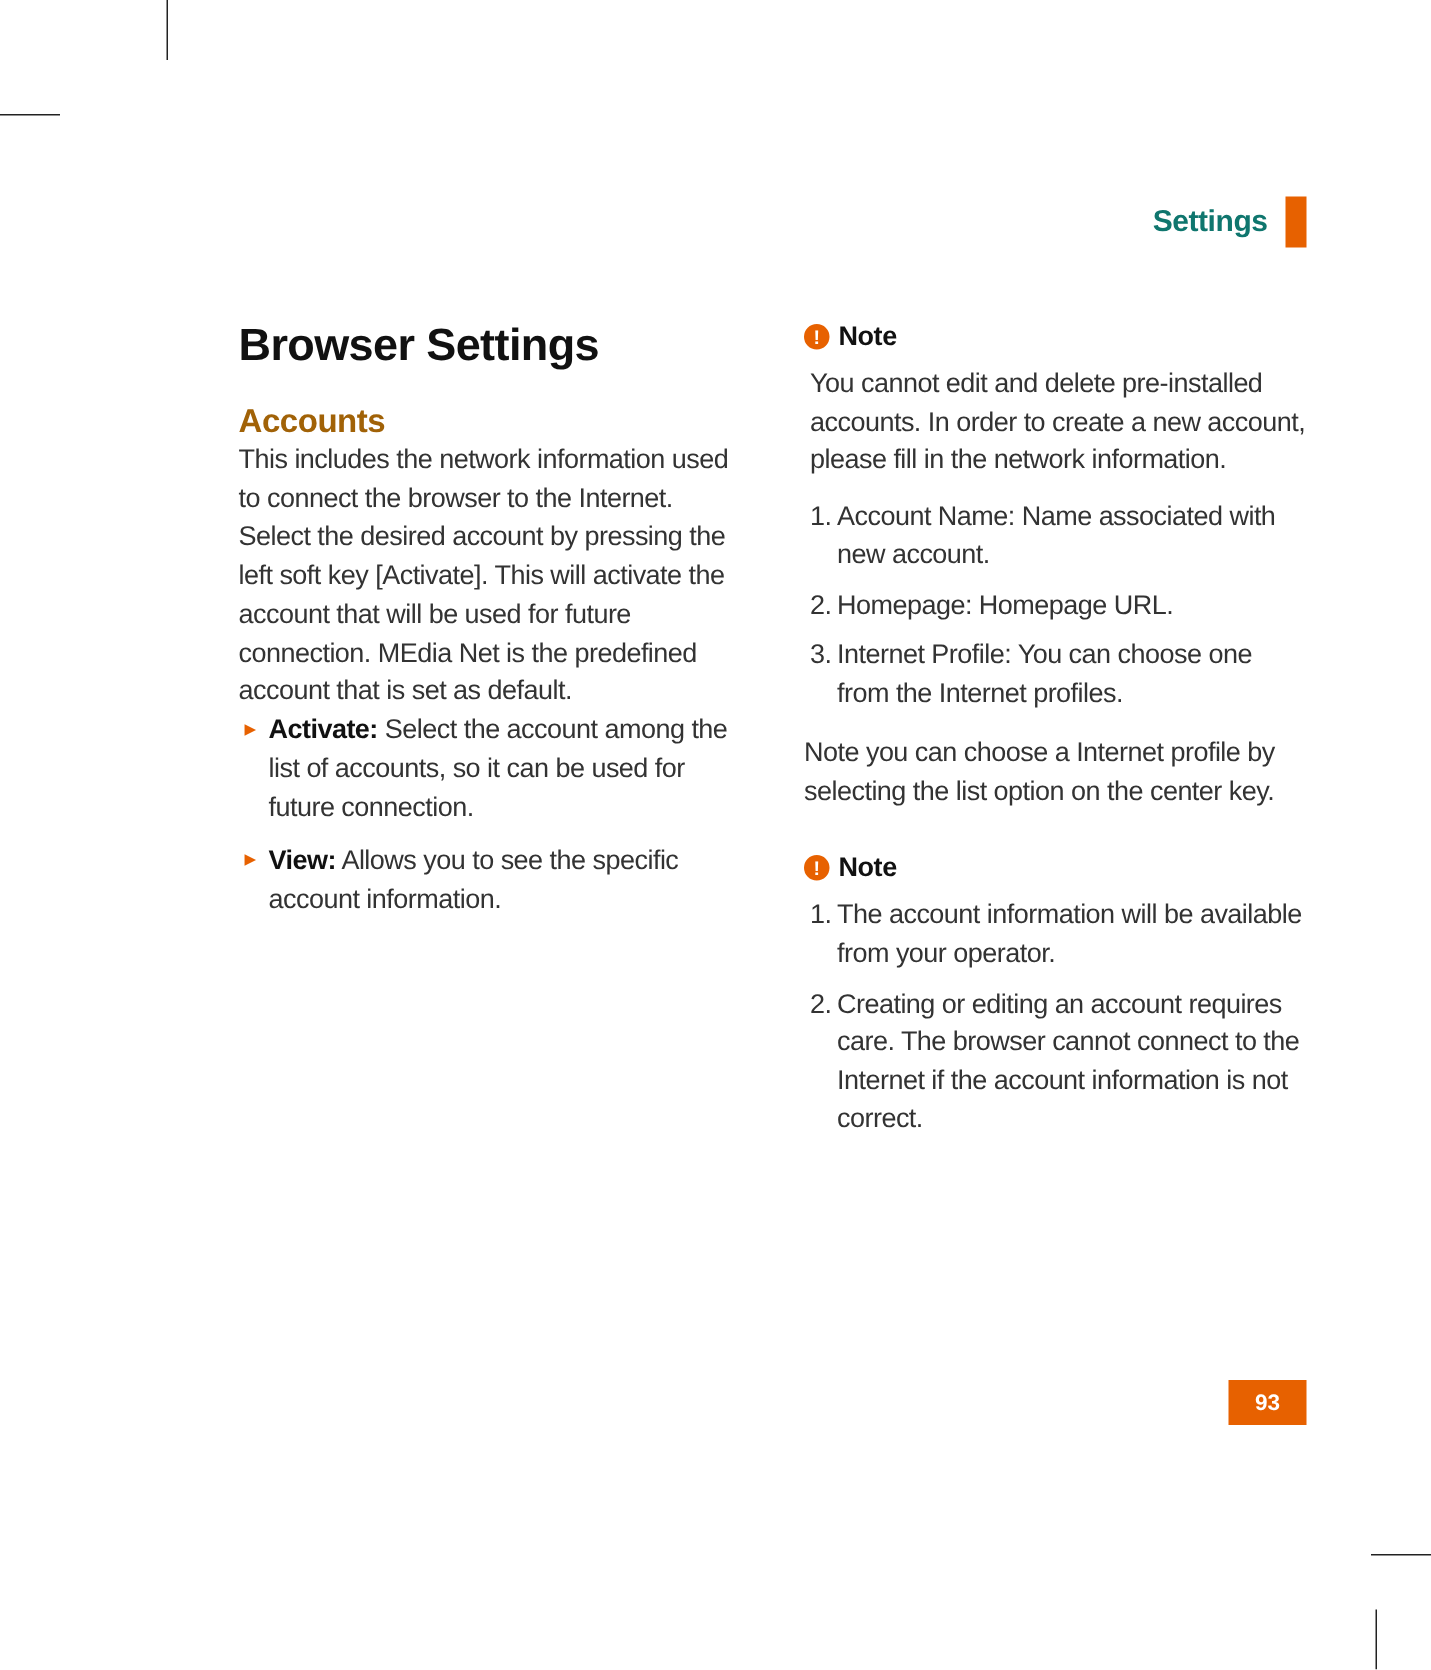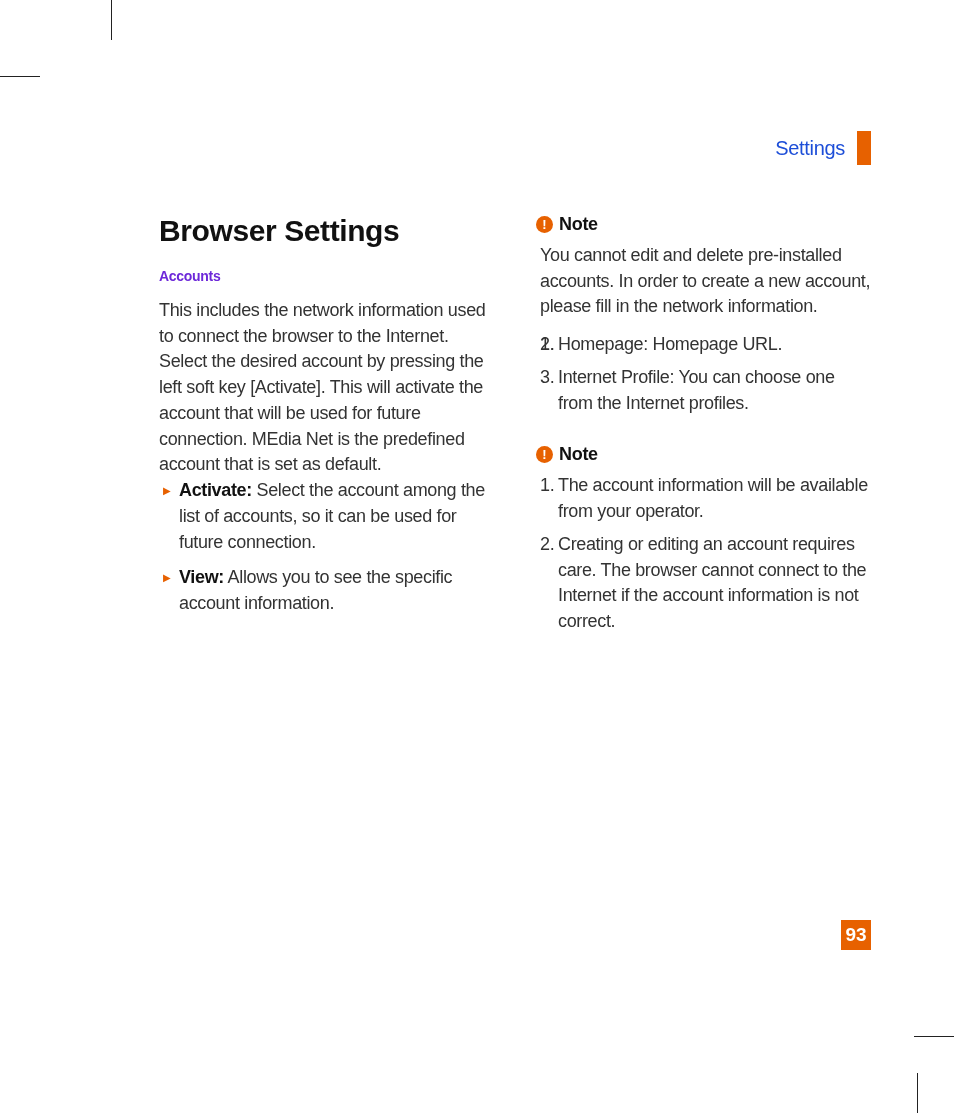--- a/index.html
+++ b/index.html
@@ -18,37 +18,37 @@
   .crop-br-h { position:absolute; right:0;  bottom:76px; width:40px; height:1px; background:#222; }
 
   .page {
     position:absolute;
     left:111px; top:76px;
     width:808px; height:960px;
   }
 
   
   .hdr { position:absolute; right:48px; top:55px; display:flex; align-items:center; gap:12px; }
-  .hdr-title { font-weight:400; font-size:20px; color:#1d4ed8; letter-spacing:-0.3px; }
+  .hdr-title { font-weight:700; font-size:20px; color:#0f766e; letter-spacing:-0.3px; }
   .hdr-bar { width:14px; height:34px; background:#e76100; }
 
   
   .pgno {
     position:absolute; right:48px; bottom:86px;
-    width:30px; height:30px; background:#e76100;
-    color:#fff; font-weight:700; font-size:19px;
+    width:52px; height:30px; background:#e76100;
+    color:#fff; font-weight:700; font-size:15px;
     display:flex; align-items:center; justify-content:center;
   }
 
   
   .cols { position:absolute; left:48px; top:138px; width:712px; display:flex; gap:42px; }
   .col { width:335px; }
 
   h1 { font-size:30px; font-weight:700; letter-spacing:-0.4px; margin-bottom:20px; color:#111; }
-  h2.sub { font-size:14px; font-weight:700; color:#6d28d9; margin-bottom:14px; letter-spacing:-0.3px; }
+  h2.sub { font-size:22px; font-weight:700; color:#a16207; letter-spacing:-0.3px; }
   p.body { font-size:18px; line-height:1.43; color:#333; font-weight:400; letter-spacing:-0.35px; }
   ul.bullets { list-style:none; }
   ul.bullets li { position:relative; padding-left:20px; font-size:18px; line-height:1.43; color:#333; margin-bottom:10px; letter-spacing:-0.35px; }
   ul.bullets li::before { content:"▶"; font-size:10px; color:#e76100; position:absolute; left:4px; top:6px; }
   ul.bullets li b { font-weight:700; color:#111; }
 
   .note-hdr { display:flex; align-items:center; gap:6px; margin-bottom:8px; }
   .note-icon { width:17px; height:17px; border-radius:50%; background:#e76100; color:#fff; font-weight:700; font-size:13px; display:flex; align-items:center; justify-content:center; line-height:1; }
   .note-label { font-weight:700; font-size:18px; color:#111; letter-spacing:-0.3px; }
   p.note-body { font-size:18px; line-height:1.42; color:#333; margin:0 0 12px 4px; letter-spacing:-0.35px; }
@@ -87,24 +87,25 @@
 
     <div class="col">
 
       <div class="note-block">
         <div class="note-hdr">
           <span class="note-icon">!</span>
           <span class="note-label">Note</span>
         </div>
         <p class="note-body">You cannot edit and delete pre-installed accounts. In order to create a new account, please fill in the network information.</p>
         <ol class="note-list">
-          <li><span class="num">1.</span></li>
+          <li><span class="num">1.</span><span>Account Name: Name associated with new account.</span></li>
           <li><span class="num">2.</span><span>Homepage: Homepage URL.</span></li>
           <li><span class="num">3.</span><span>Internet Profile: You can choose one from the Internet profiles.</span></li>
         </ol>
+        <p class="note-body" style="margin-left:0;">Note you can choose a Internet profile by selecting the list option on the center key.</p>
       </div>
 
       <div class="note-block">
         <div class="note-hdr">
           <span class="note-icon">!</span>
           <span class="note-label">Note</span>
         </div>
         <ol class="note-list">
           <li><span class="num">1.</span><span>The account information will be available from your operator.</span></li>
           <li><span class="num">2.</span><span>Creating or editing an account requires care. The browser cannot connect to the Internet if the account information is not correct.</span></li>

